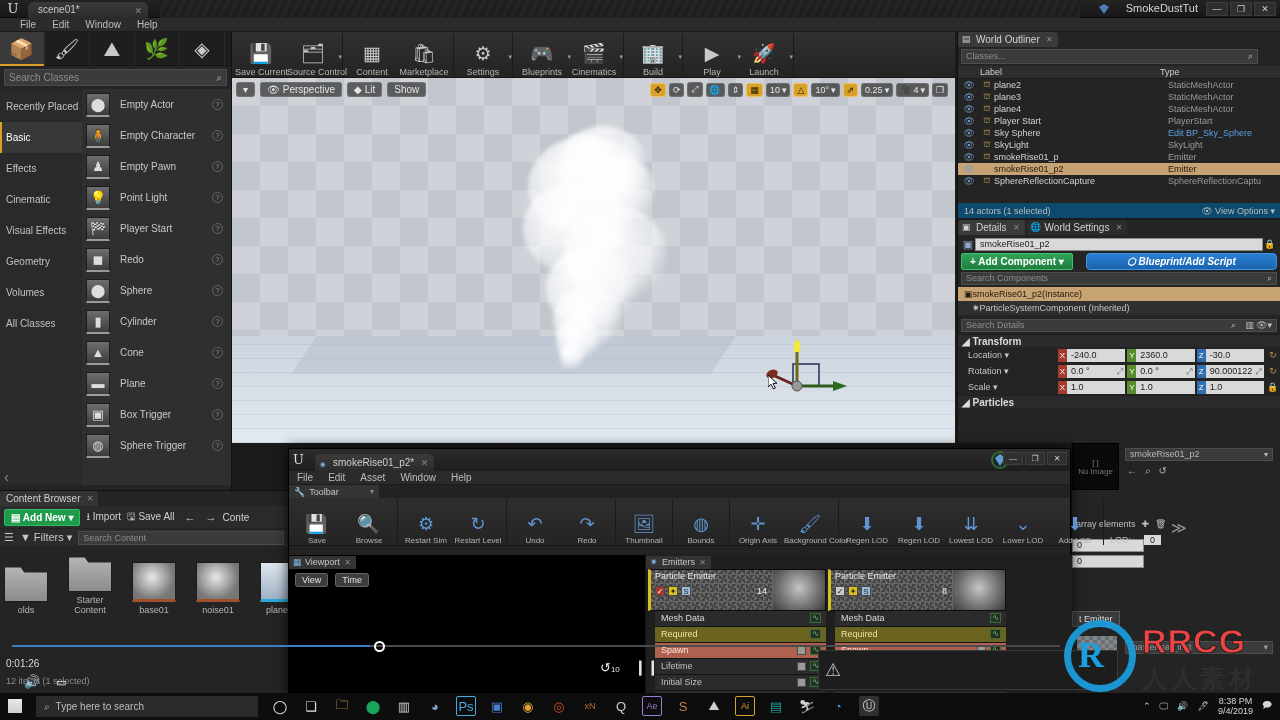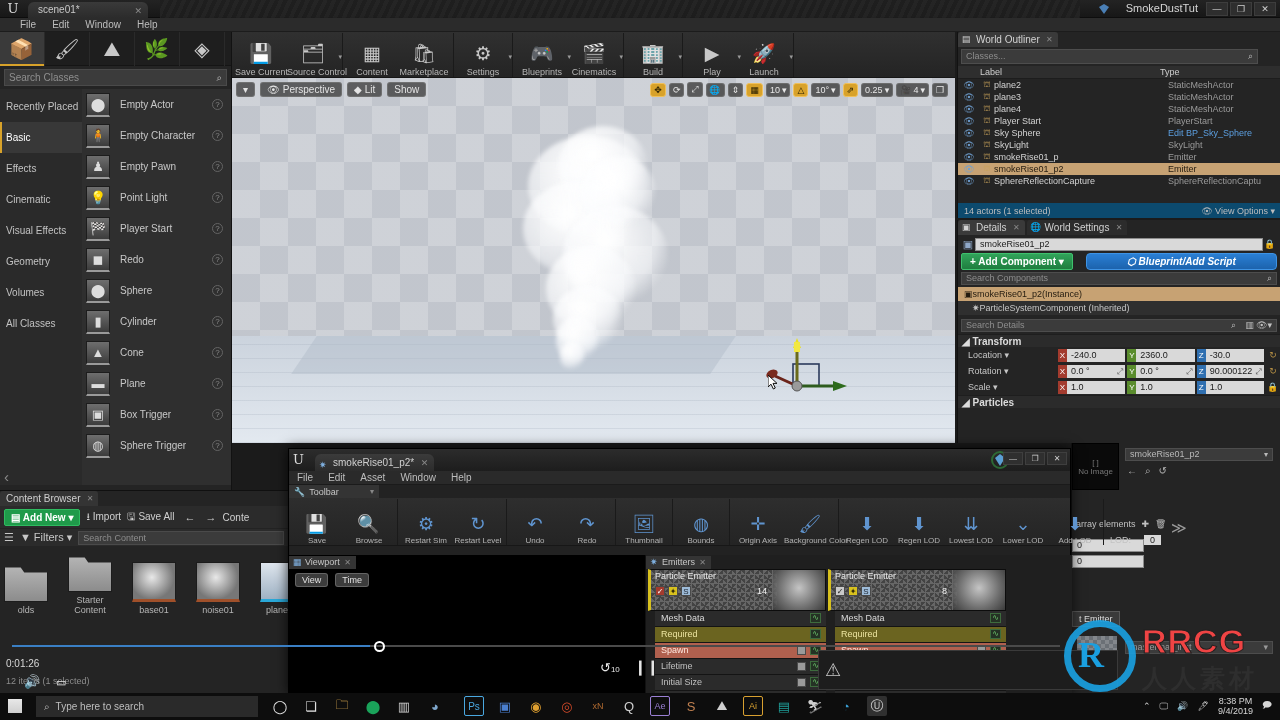--- a/index.html
+++ b/index.html
@@ -1061,21 +1061,21 @@
       <span>⌕</span>
       <span>Type here to search</span>
     </div>
     <div class="tb-icons" id="tbicons">
         <div class="tbi" style="color: rgb(224, 224, 224);">◯</div>
         <div class="tbi" style="color: rgb(224, 224, 224);">❏</div>
         <div class="tbi" style="color: rgb(232, 180, 85);">🗀</div>
         <div class="tbi" style="color: rgb(26, 163, 90);">⬤</div>
         <div class="tbi" style="color: rgb(207, 207, 207);">▥</div>
         <div class="tbi" style="color: rgb(127, 167, 204);">◕</div>
-        <div class="tbi" style="color: rgb(74, 168, 224); font-size: 10px; border: 1px solid rgb(74, 168, 224); margin-left: 8px;">Ps</div>
+        <div class="tbi" style="color: rgb(74, 168, 224); font-size: 13px; border: 1px solid rgb(74, 168, 224);">Ps</div>
         <div class="tbi" style="color: rgb(74, 127, 207);">▣</div>
         <div class="tbi" style="color: rgb(224, 160, 48);">◉</div>
         <div class="tbi" style="color: rgb(212, 74, 42);">◎</div>
         <div class="tbi" style="color: rgb(176, 106, 48); font-size: 9px;">xN</div>
         <div class="tbi" style="color: rgb(207, 207, 207);">Q</div>
         <div class="tbi" style="color: rgb(154, 127, 212); font-size: 9px; border: 1px solid rgb(154, 127, 212);">Ae</div>
         <div class="tbi" style="color: rgb(192, 128, 80);">S</div>
         <div class="tbi" style="color: rgb(207, 207, 207);">⛰</div>
         <div class="tbi" style="color: rgb(216, 160, 48); font-size: 9px; border: 1px solid rgb(216, 160, 48);">Ai</div>
         <div class="tbi" style="color: rgb(31, 159, 154);">▤</div>

